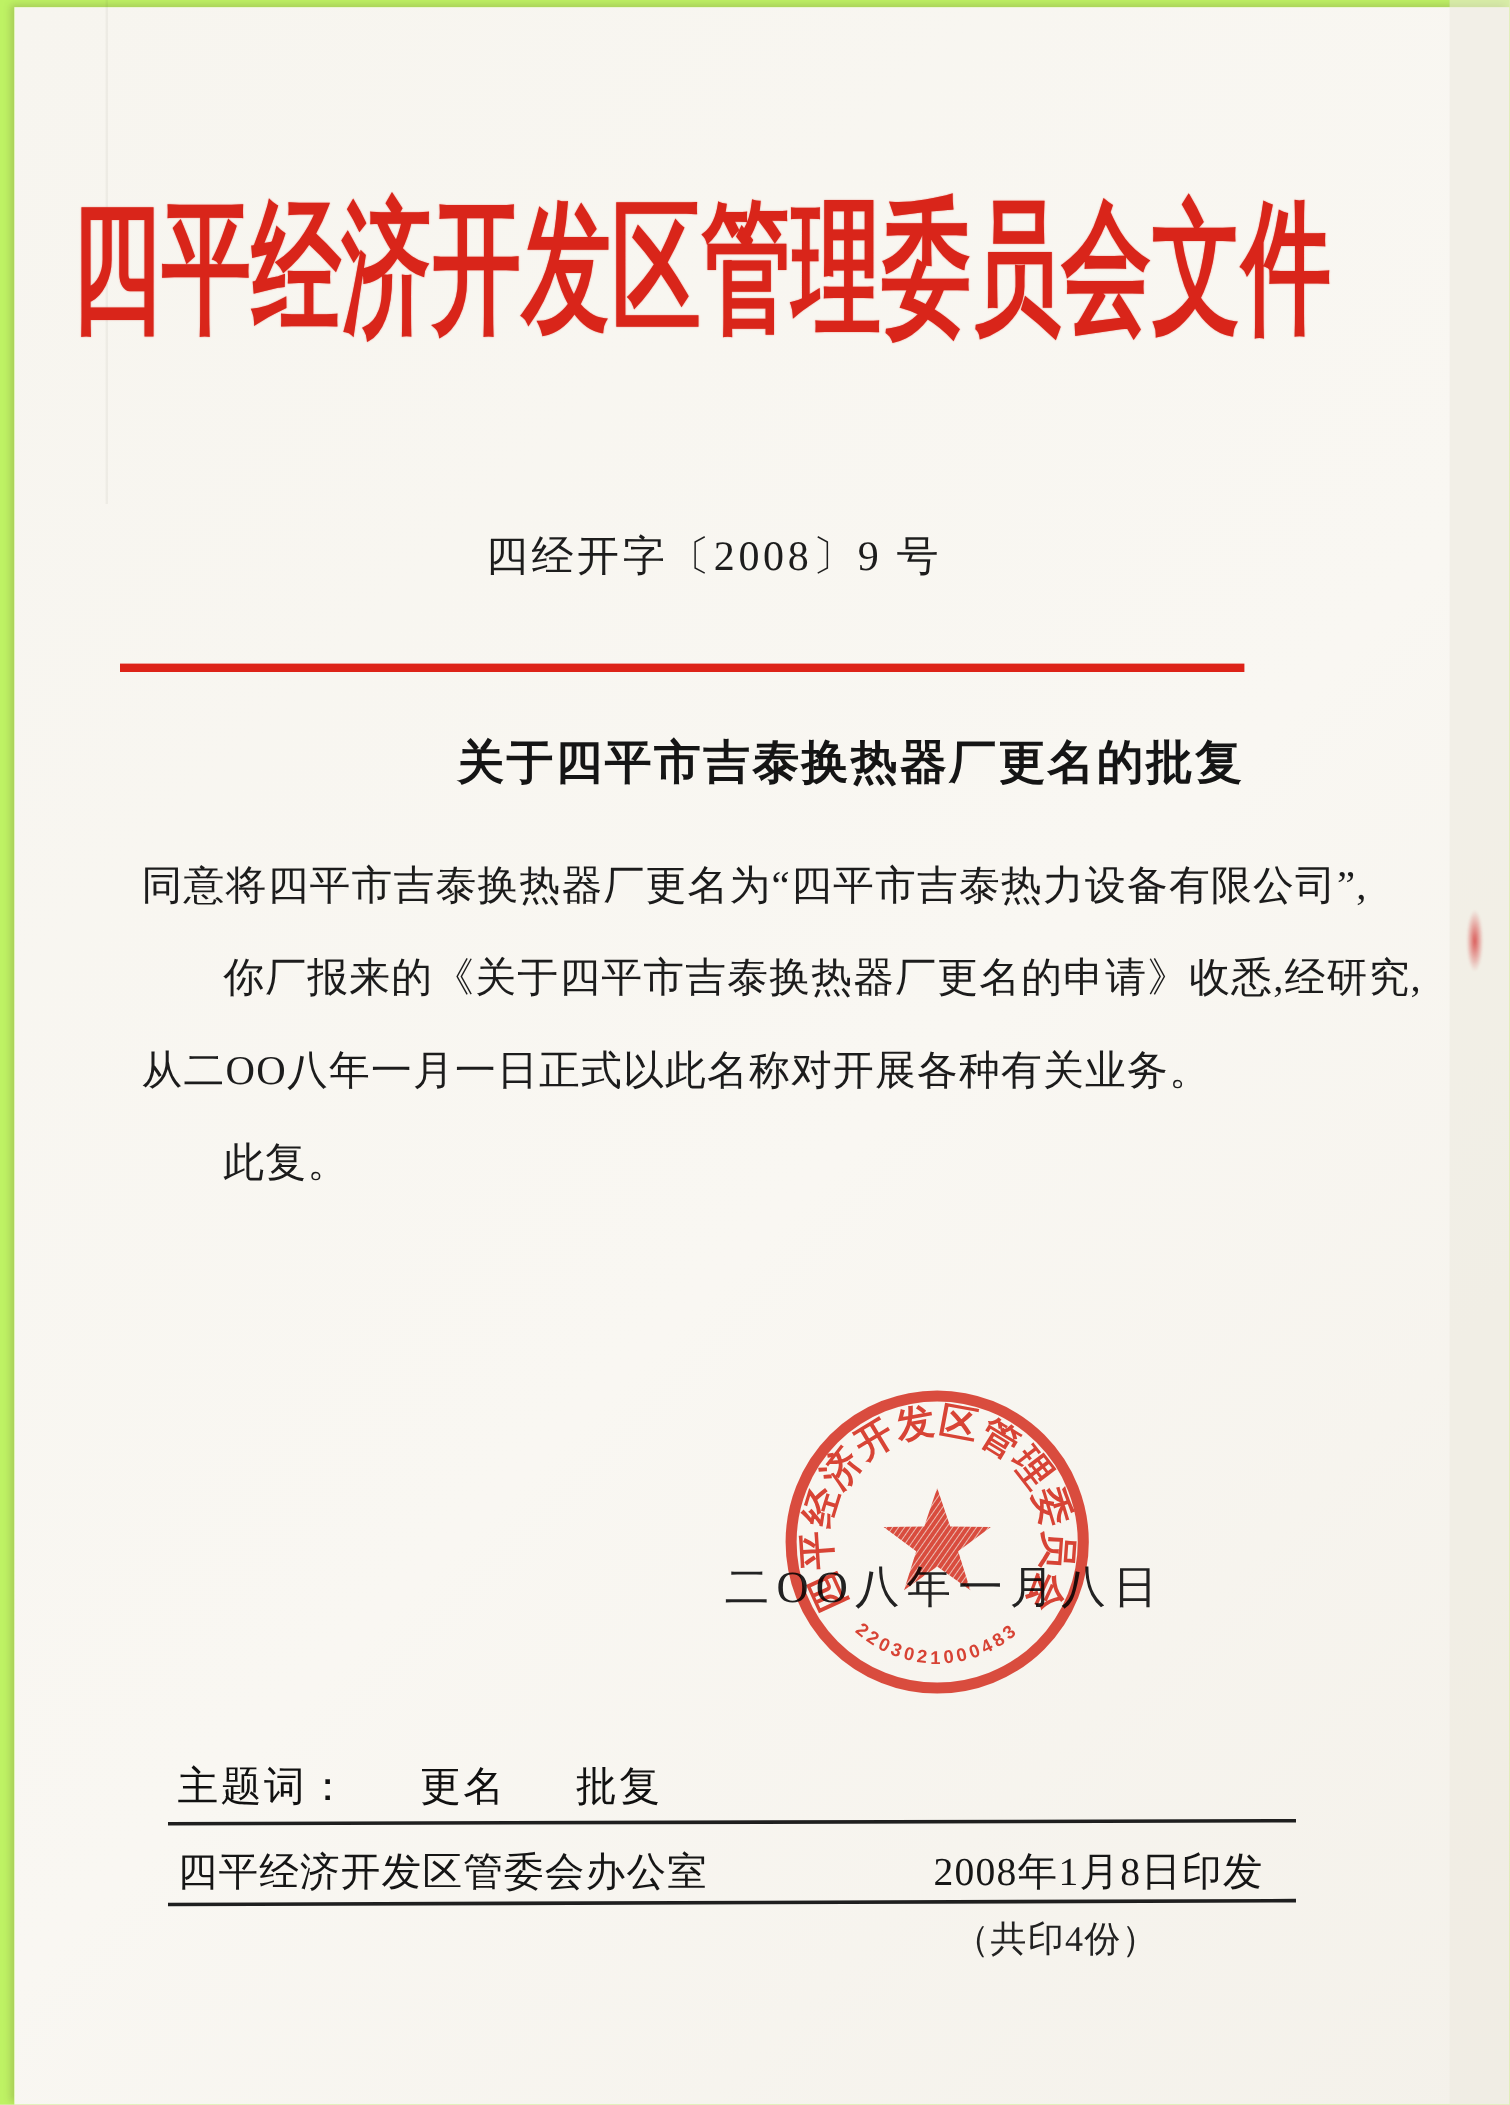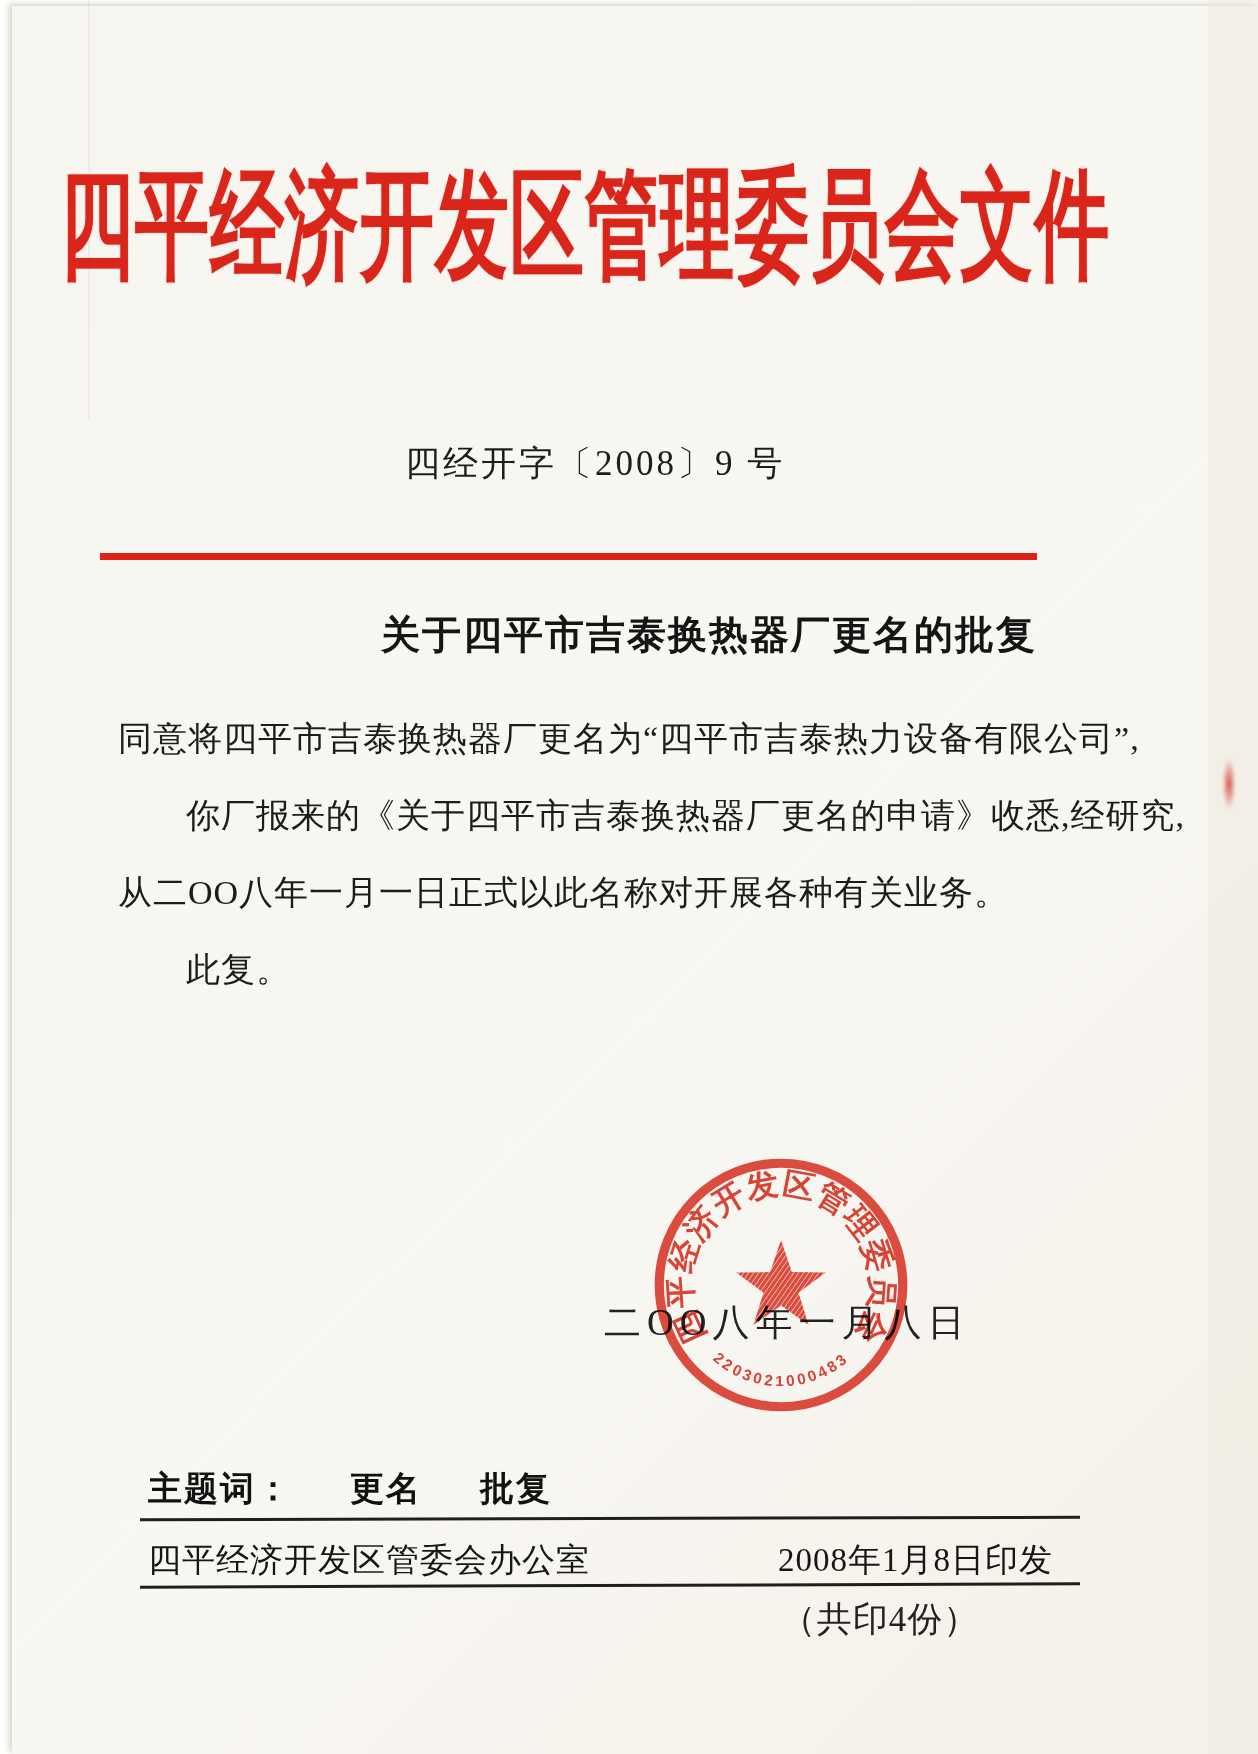--- a/index.html
+++ b/index.html
@@ -4,21 +4,21 @@
 <style>
   html,body{margin:0;padding:0;}
   body{
     background:#e9e4d3;
     font-family:"Liberation Serif", serif;
     width:1258px;
   }
   .page{
     position:relative;
     width:1258px;height:1754px;
-    background:#ffffff;
+    background:#bef264;
     overflow:hidden;
   }
   .paper{
     position:absolute;left:12px;top:6px;right:0;bottom:0;
     background:linear-gradient(135deg,#f7f5ef 0%,#f9f7f2 55%,#f4f1ea 100%);
     box-shadow:-3px -2px 6px rgba(90,80,50,.25);
   }
   .scan-right-strip{
     position:absolute;left:1208px;top:0;width:50px;height:1754px;
     background:#ecead e0;background:#eceadf;opacity:.55;
@@ -88,39 +88,39 @@
   .seal{
     position:absolute;left:648px;top:1152px;width:266px;height:266px;
     z-index:2;
     mix-blend-mode:multiply;
     opacity:.92;
   }
   
   .keywords-row{
     position:absolute;left:148px;top:1466px;width:930px;
     font-family:"Liberation Sans", sans-serif;
-    font-weight:700;font-size:34px;color:#111;
+    font-weight:400;font-size:34px;color:#111;
     letter-spacing:2px;
   }
   .keywords-row .term{margin-left:58px;}
   .rule{
     position:absolute;left:140px;width:940px;height:3px;
     background:#1f1f1f;
   }
   .rule-1{top:1517px;transform:rotate(-.15deg);}
   .rule-2{top:1584px;transform:rotate(-.2deg);}
   .footer-row{
     position:absolute;left:148px;top:1538px;width:905px;
     display:flex;justify-content:space-between;align-items:baseline;
     font-size:33px;color:#161616;letter-spacing:1px;
   }
   .copies-note{
     position:absolute;left:760px;top:1596px;width:240px;
     text-align:center;
-    font-size:35px;color:#222;letter-spacing:1px;
+    font-size:30px;color:#222;letter-spacing:1px;
   }
 </style>
 </head>
 <body>
 
 <div class="page">
   <div class="paper"></div>
   <div class="scan-right-strip"></div>
   <div class="scan-fold-line"></div>
   <div class="scan-smudge"></div>

